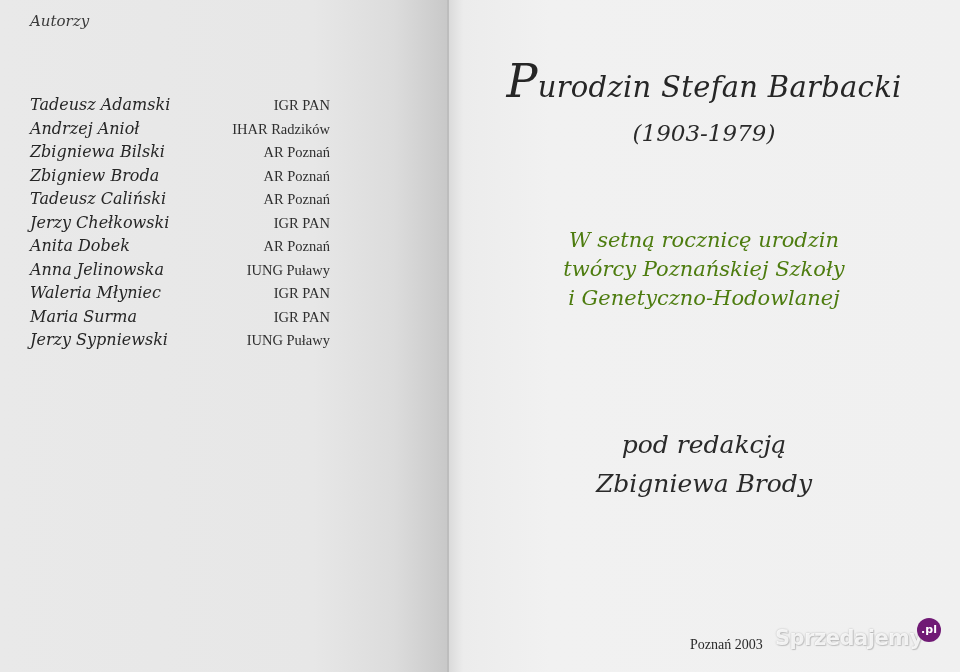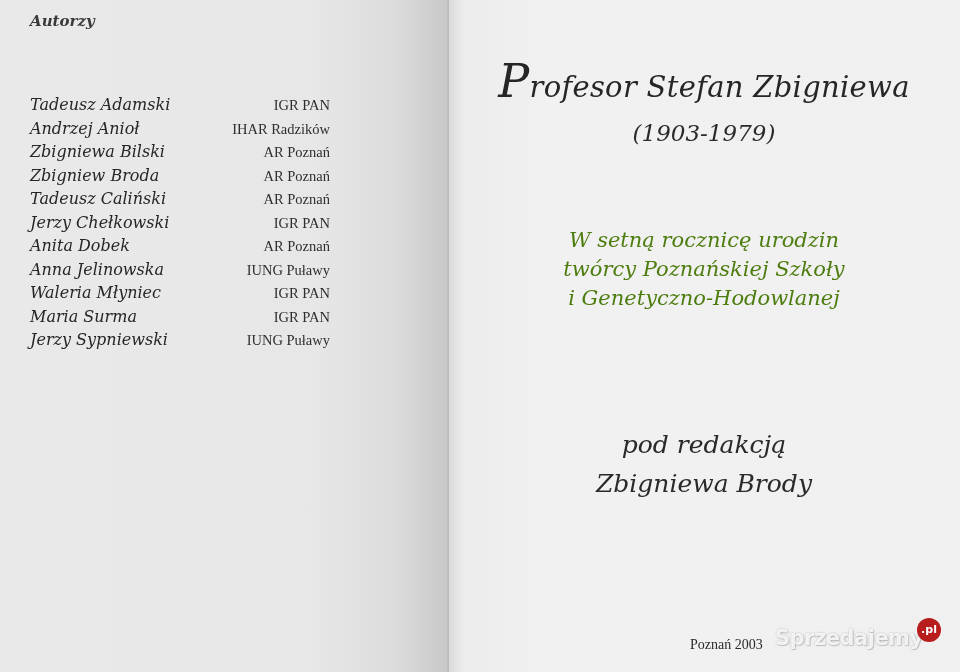--- a/index.html
+++ b/index.html
@@ -19,21 +19,21 @@
       background: linear-gradient(to right, #d9d9d9 0%, #ececec 3%, #f1f1f1 20%, #f0f0f0 100%);
     }
     .spine {
       position: absolute; left: 447px; top: 0; width: 2px; height: 672px;
       background: #bdbdbd;
     }
 
     
     .authors-heading {
       position: absolute; left: 30px; top: 12px;
-      font-style: italic; font-size: 15px; color: #3a3a3a; font-weight: bold;
+      font-style: italic; font-size: 15px; color: #3a3a3a;
     }
     .authors-list { position: absolute; left: 30px; top: 95px; width: 300px; }
     .author-row {
       display: flex; justify-content: space-between; align-items: baseline;
       height: 23.5px;
     }
     .author-name { font-style: italic; font-size: 16px; color: #262626; }
     .author-affil {
       font-family: "Liberation Serif", "DejaVu Serif", serif;
       font-size: 14.5px; color: #2e2e2e;
@@ -61,21 +61,21 @@
     .watermark {
       position: absolute; left: 775px; top: 626px;
       font-family: "DejaVu Sans", "Liberation Sans", sans-serif;
       font-weight: bold; font-size: 21px; color: rgba(255,255,255,0.85);
       text-shadow: 0 0 2px rgba(0,0,0,0.25), 1px 1px 1px rgba(0,0,0,0.15);
       letter-spacing: -0.5px;
     }
     .watermark-badge {
       position: absolute; left: 917px; top: 618px;
       width: 24px; height: 24px; border-radius: 50%;
-      background: #b91c1c; color: #ffffff;
+      background: #701a75; color: #ffffff;
       font-family: "DejaVu Sans", "Liberation Sans", sans-serif;
       font-weight: bold; font-size: 11px; line-height: 24px; text-align: center;
     }
   </style>
 </head>
 <body>
 
 <div class="page page-left">
   <div class="authors-heading">Autorzy</div>
   <div class="authors-list">
@@ -122,21 +122,21 @@
     <div class="author-row">
       <span class="author-name">Jerzy Sypniewski</span>
       <span class="author-affil">IUNG Puławy</span>
     </div>
   </div>
 </div>
 
 <div class="page page-right"></div>
 <div class="spine"></div>
 
-<div class="center-col title"><span class="initial">P</span><span>rofesor Stefan Zbigniewa</span></div>
+<div class="center-col title"><span class="initial">P</span><span>urodzin Stefan Barbacki</span></div>
 <div class="center-col years">(1903-1979)</div>
 
 <div class="center-col subtitle">
   <div>W setną rocznicę urodzin</div>
   <div>twórcy Poznańskiej Szkoły</div>
   <div>i Genetyczno-Hodowlanej</div>
 </div>
 
 <div class="center-col editor">
   <div>pod redakcją</div>

